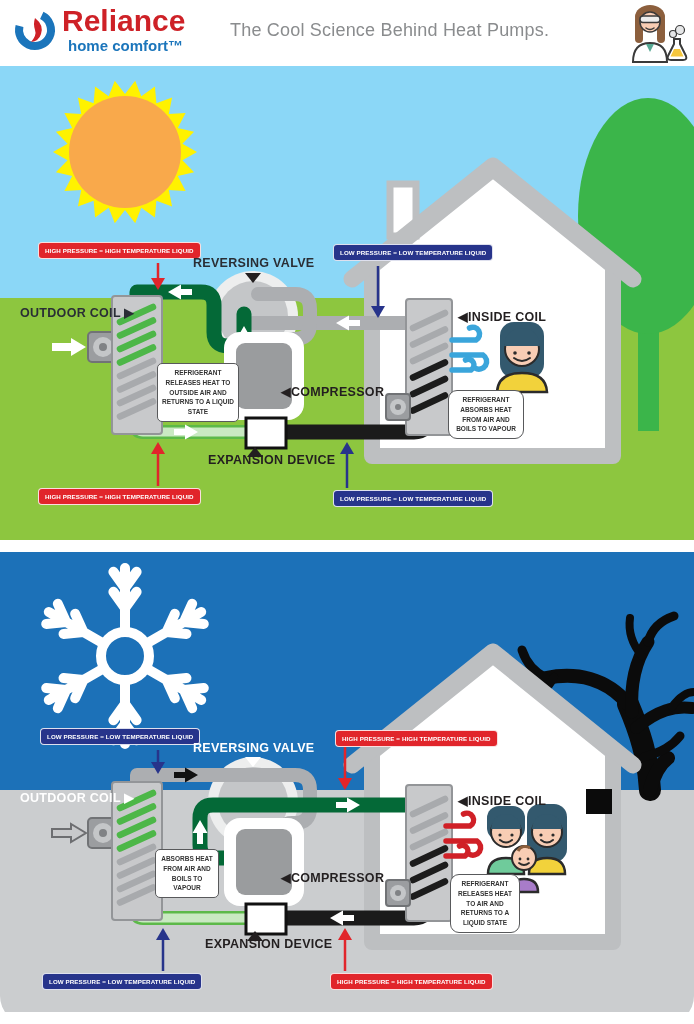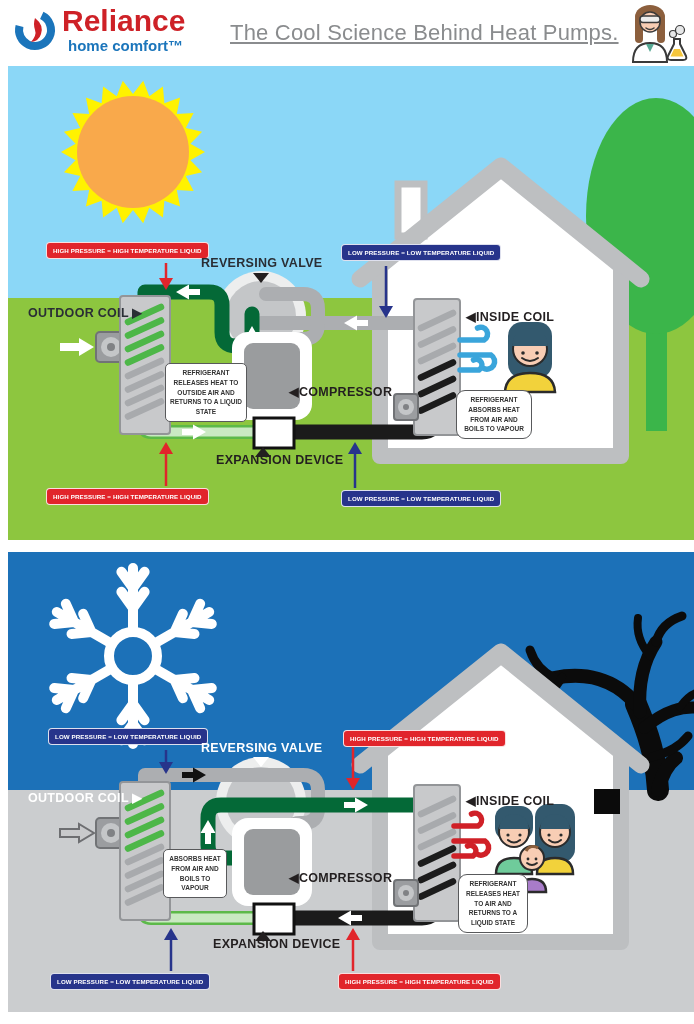--- a/index.html
+++ b/index.html
@@ -1,27 +1,27 @@
 <!DOCTYPE html>
 <html style="--brand-red: #CE2127; --brand-blue: #1B75BB; --title-gray: #8A8C8E; --badge-red: #E1252B; --badge-navy: #27348B; --summer-sky: #8BD7F7; --summer-grass: #8DC63F; --tree-green: #3BB54A; --winter-sky: #1C71B8; --winter-snow: #CBCDCF; --pipe-hot: #046937; --pipe-warm: #5CB949; --pipe-cold: #ACAEB1; --pipe-black: #1B1B1B; --house-gray: #BDBFC1; --sun-core: #F9A94B; --sun-rays: #FFF200; --wind-cool: #3AA5DB; --wind-warm: #D02027;"><head>
 <meta charset="utf-8">
 <style>
   html,body{margin:0;padding:0;background:#fff;}
   .page{position:relative;width:694px;height:1024px;background:#fff;overflow:hidden;
-        font-family:"Liberation Sans",sans-serif;}
+        font-family:"Liberation Sans",sans-serif;border-radius:28px;}
   
   .hdr{position:absolute;left:0;top:0;width:694px;height:64px;background:#fff;}
   .brand{position:absolute;left:12px;top:6px;display:flex;align-items:flex-start;}
   .brand-text{display:flex;flex-direction:column;margin-left:4px;}
   .brand-name{font-size:30px;font-weight:bold;color:var(--brand-red,#CE2127);line-height:1;}
   .brand-tag{font-size:15px;font-weight:bold;color:var(--brand-blue,#1B75BB);margin-top:1px;padding-left:6px;}
-  .hdr-title{position:absolute;left:230px;top:20px;font-size:22px;color:var(--title-gray,#8A8C8E);letter-spacing:.2px;text-decoration:underline;}
+  .hdr-title{position:absolute;left:230px;top:20px;font-size:18px;color:var(--title-gray,#8A8C8E);letter-spacing:.2px;}
   .scientist{position:absolute;right:4px;top:1px;}
   
-  .panel{position:absolute;left:8px;width:616px;}
+  .panel{position:absolute;left:0;width:616px;}
   .p1{top:66px;height:474px;}
   .p2{top:552px;height:460px;}
   svg.scene{position:absolute;left:0;top:0;}
   .sky1{fill:var(--summer-sky,#8BD7F7);} .grass{fill:var(--summer-grass,#8DC63F);}
   .sky2{fill:var(--winter-sky,#1C71B8);} .snow{fill:var(--winter-snow,#CBCDCF);}
   .pipe{fill:none;stroke-linejoin:round;stroke-linecap:round;}
   .hot{stroke:var(--pipe-hot,#046937);stroke-width:15;}
   .cold{stroke:var(--pipe-cold,#ACAEB1);stroke-width:14;}
   .blk{stroke:var(--pipe-black,#1B1B1B);stroke-width:15;}
   .warm-o{stroke:var(--pipe-warm,#5CB949);stroke-width:14;}

